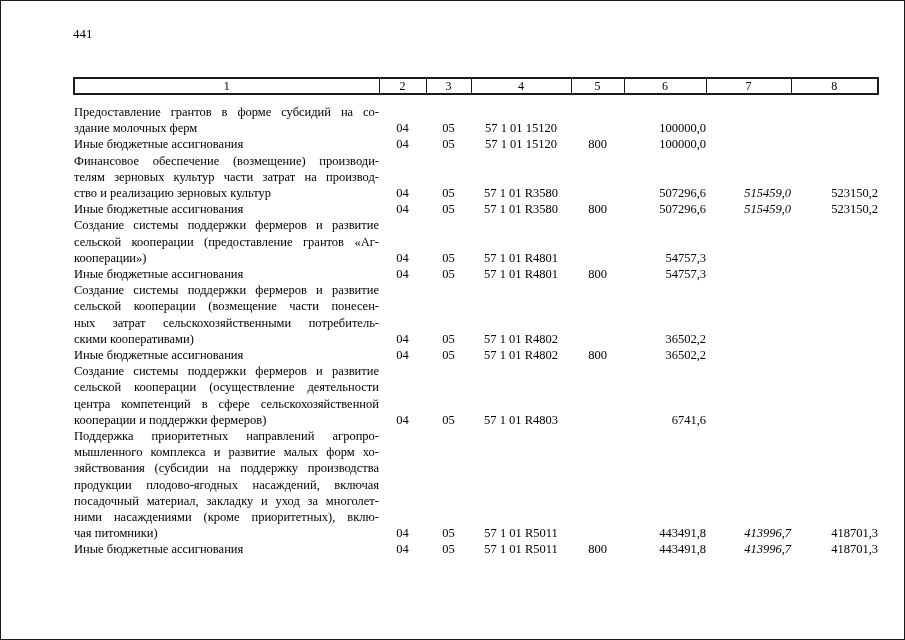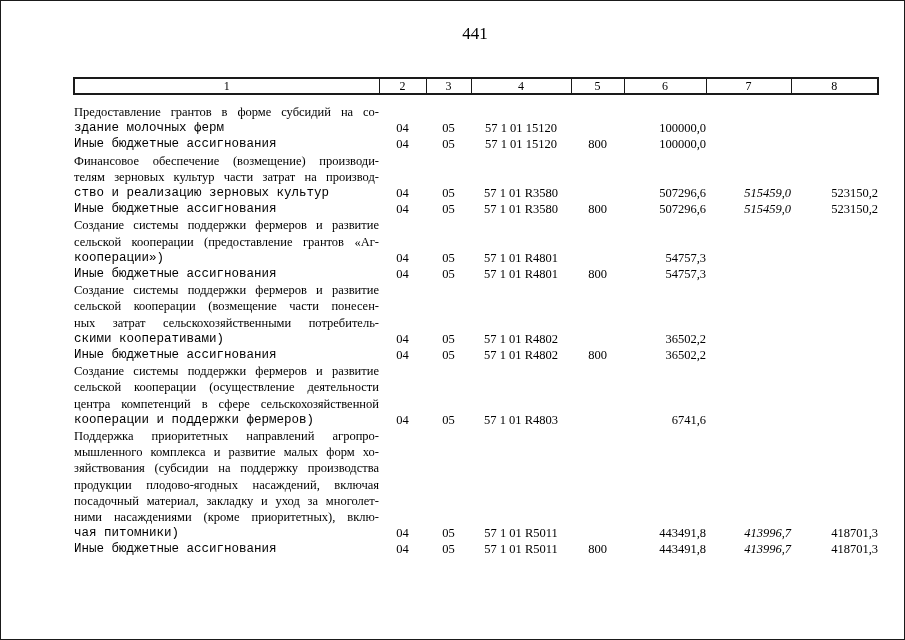--- a/index.html
+++ b/index.html
@@ -9,22 +9,21 @@
     background: #ffffff;
     color: #000;
     font-family: "Liberation Serif", "DejaVu Serif", serif;
     box-sizing: border-box;
     border: 1px solid #1a1a1a;
     overflow: hidden;
   }
   .pageno {
     width: 804px;
     margin: 25px 0 0 72px;
-    text-align: center;
-    font-size: 17px;
+    font-size: 13px;
     line-height: 16px;
   }
   table.budget {
     margin: 35px 0 0 72px;
     width: 804px;
     border-collapse: collapse;
     table-layout: fixed;
   }
   table.budget thead { border: 2px solid #1a1a1a; }
   table.budget thead th {
@@ -39,21 +38,21 @@
   table.budget tbody td {
     vertical-align: bottom;
     font-size: 12.5px;
     line-height: 16.2px;
     padding: 0;
     white-space: normal;
   }
   tbody tr:first-child td { padding-top: 9px; }
   td.c1 { padding-left: 9px; padding-right: 7px; }
   td.c1 .jline { text-align: justify; text-align-last: justify; }
-  td.c1 .lastline { text-align: left; font-family: Liberation Mono, monospace; }
+  td.c1 .lastline { text-align: left; }
   td.col2, td.col3, td.col4 { text-align: center; }
   td.col5 { text-align: center; padding-right: 0; }
   td.col6 { text-align: right; padding-right: 3px; font-family: Liberation Serif, serif; }
   td.col7 { text-align: right; padding-right: 2px; font-style: italic; }
   td.col8 { text-align: right; padding-right: 4px; }
 </style>
 </head>
 <body>
 
 <div class="pageno">441</div>

